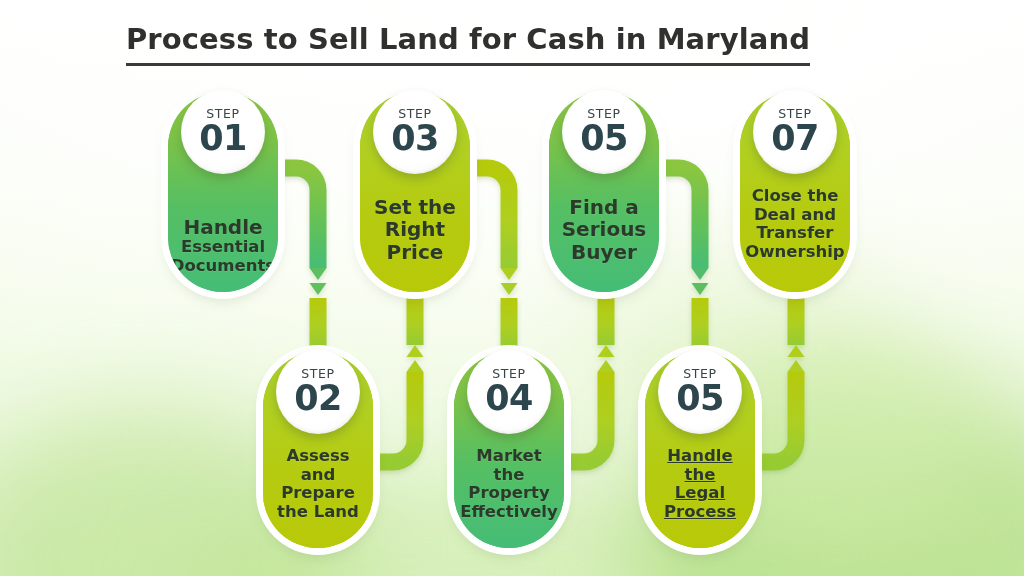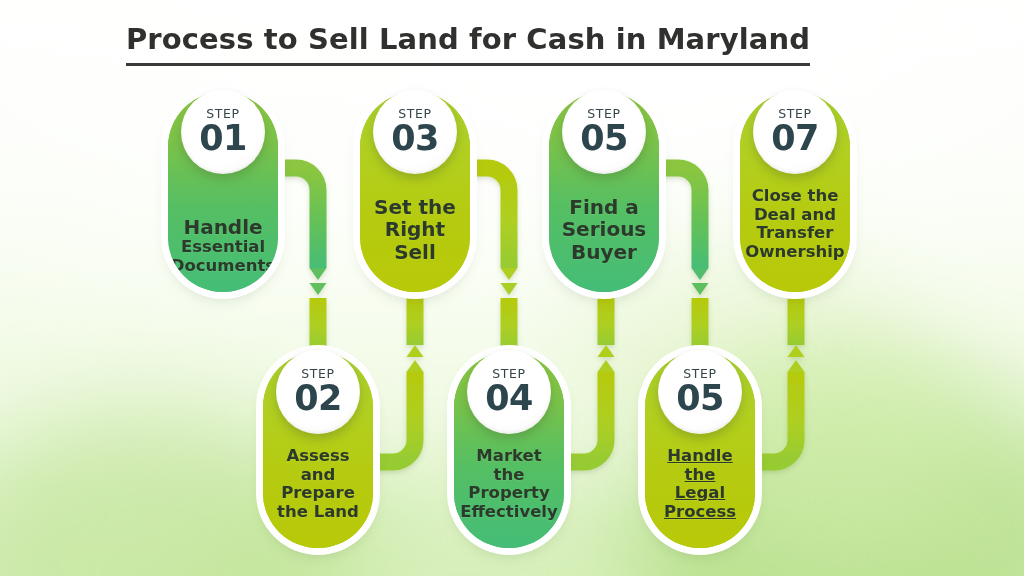--- a/index.html
+++ b/index.html
@@ -176,21 +176,21 @@
       <span class="s-word">STEP</span>
       <span class="s-num">01</span>
     </div>
   </div>
 
   <div class="card g-lime" style="left:360px;top:92px;height:200px;">
     <div class="body g-lime">
       <div class="card-label" style="padding-bottom:12px;">
         <span class="l0">Set the</span>
         <span class="l0">Right</span>
-        <span class="l0">Sell</span>
+        <span class="l0">Price</span>
       </div>
     </div>
     <div class="badge" style="top:-2px;">
       <span class="s-word">STEP</span>
       <span class="s-num">03</span>
     </div>
   </div>
 
   <div class="card g-green" style="left:549px;top:92px;height:200px;">
     <div class="body g-green">

